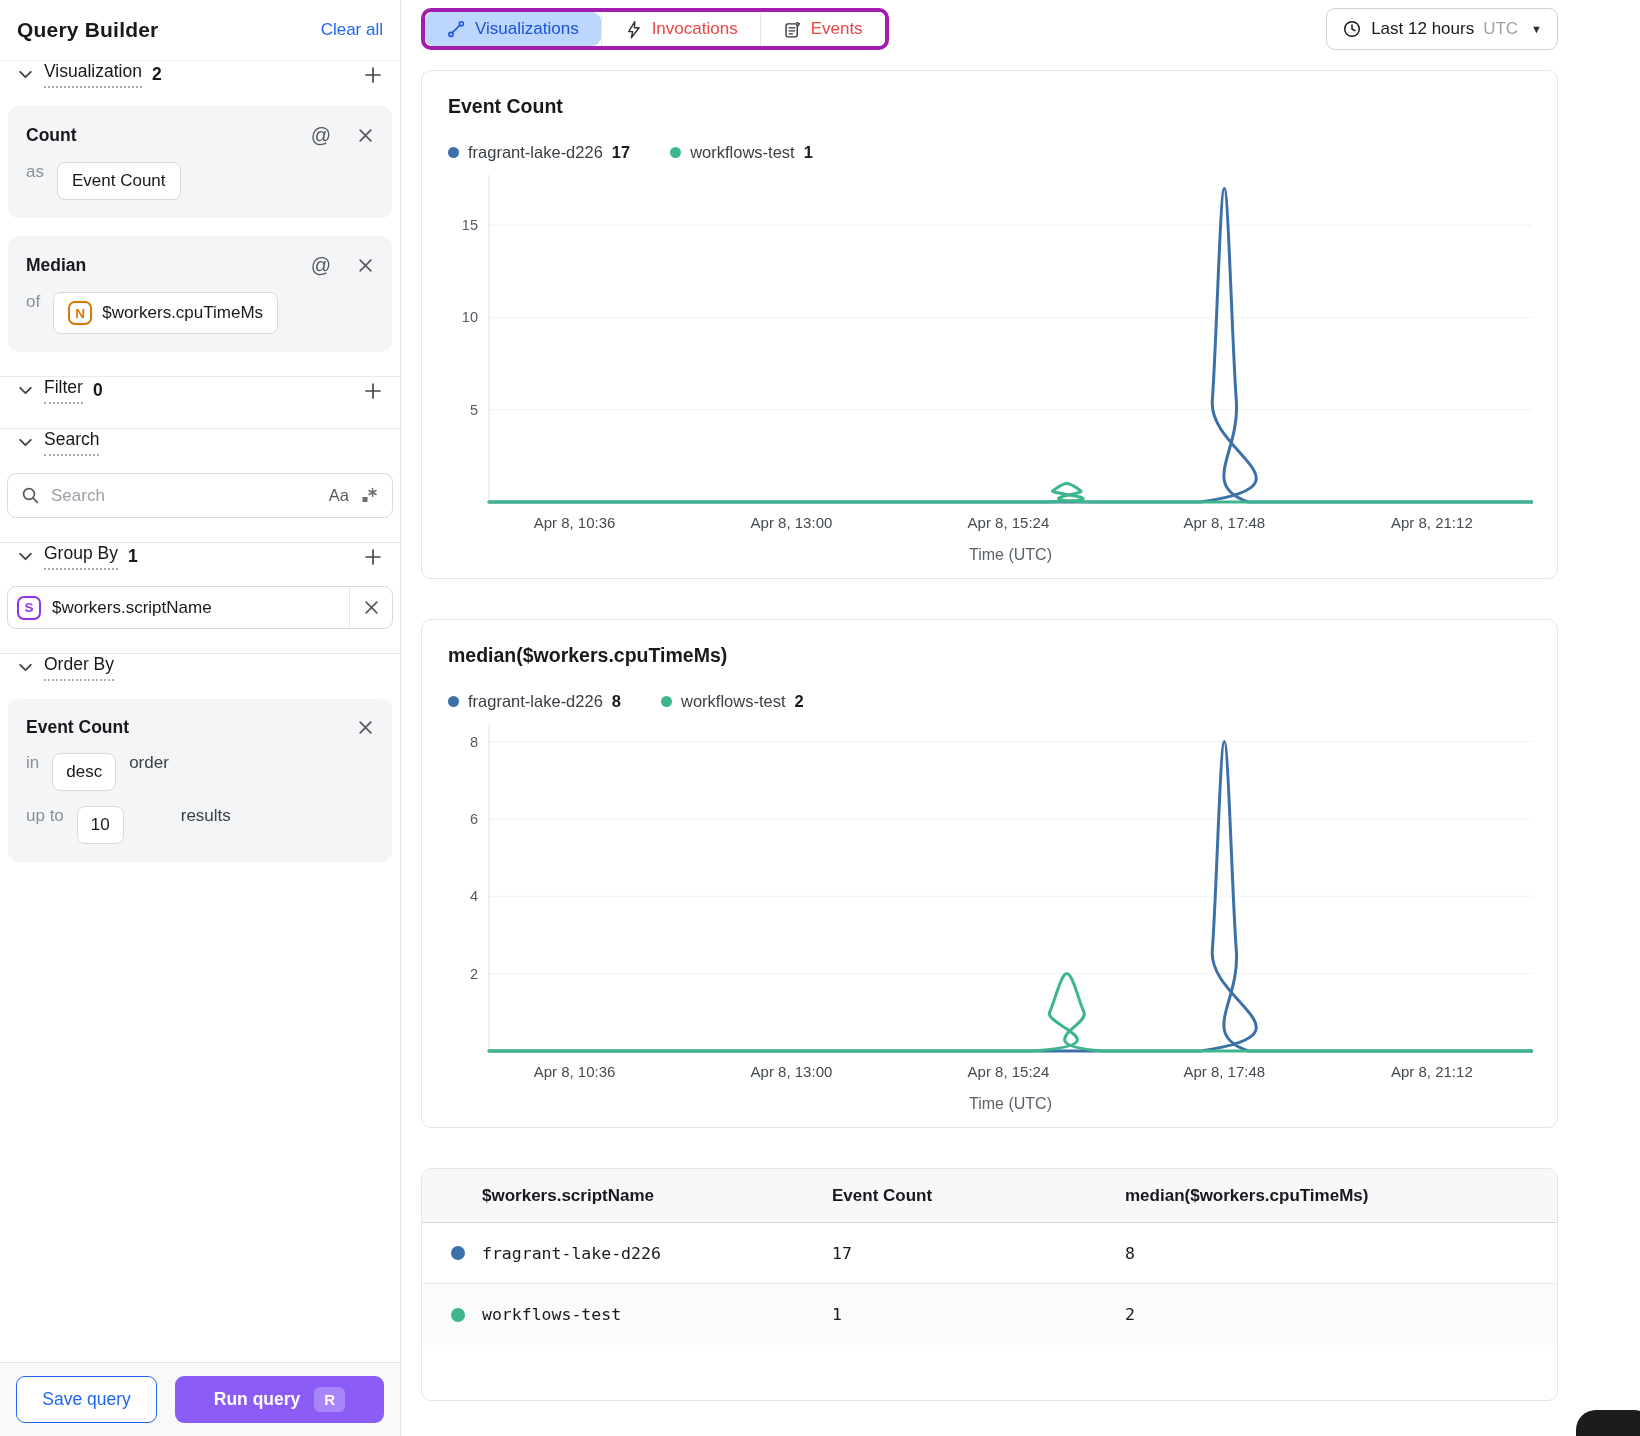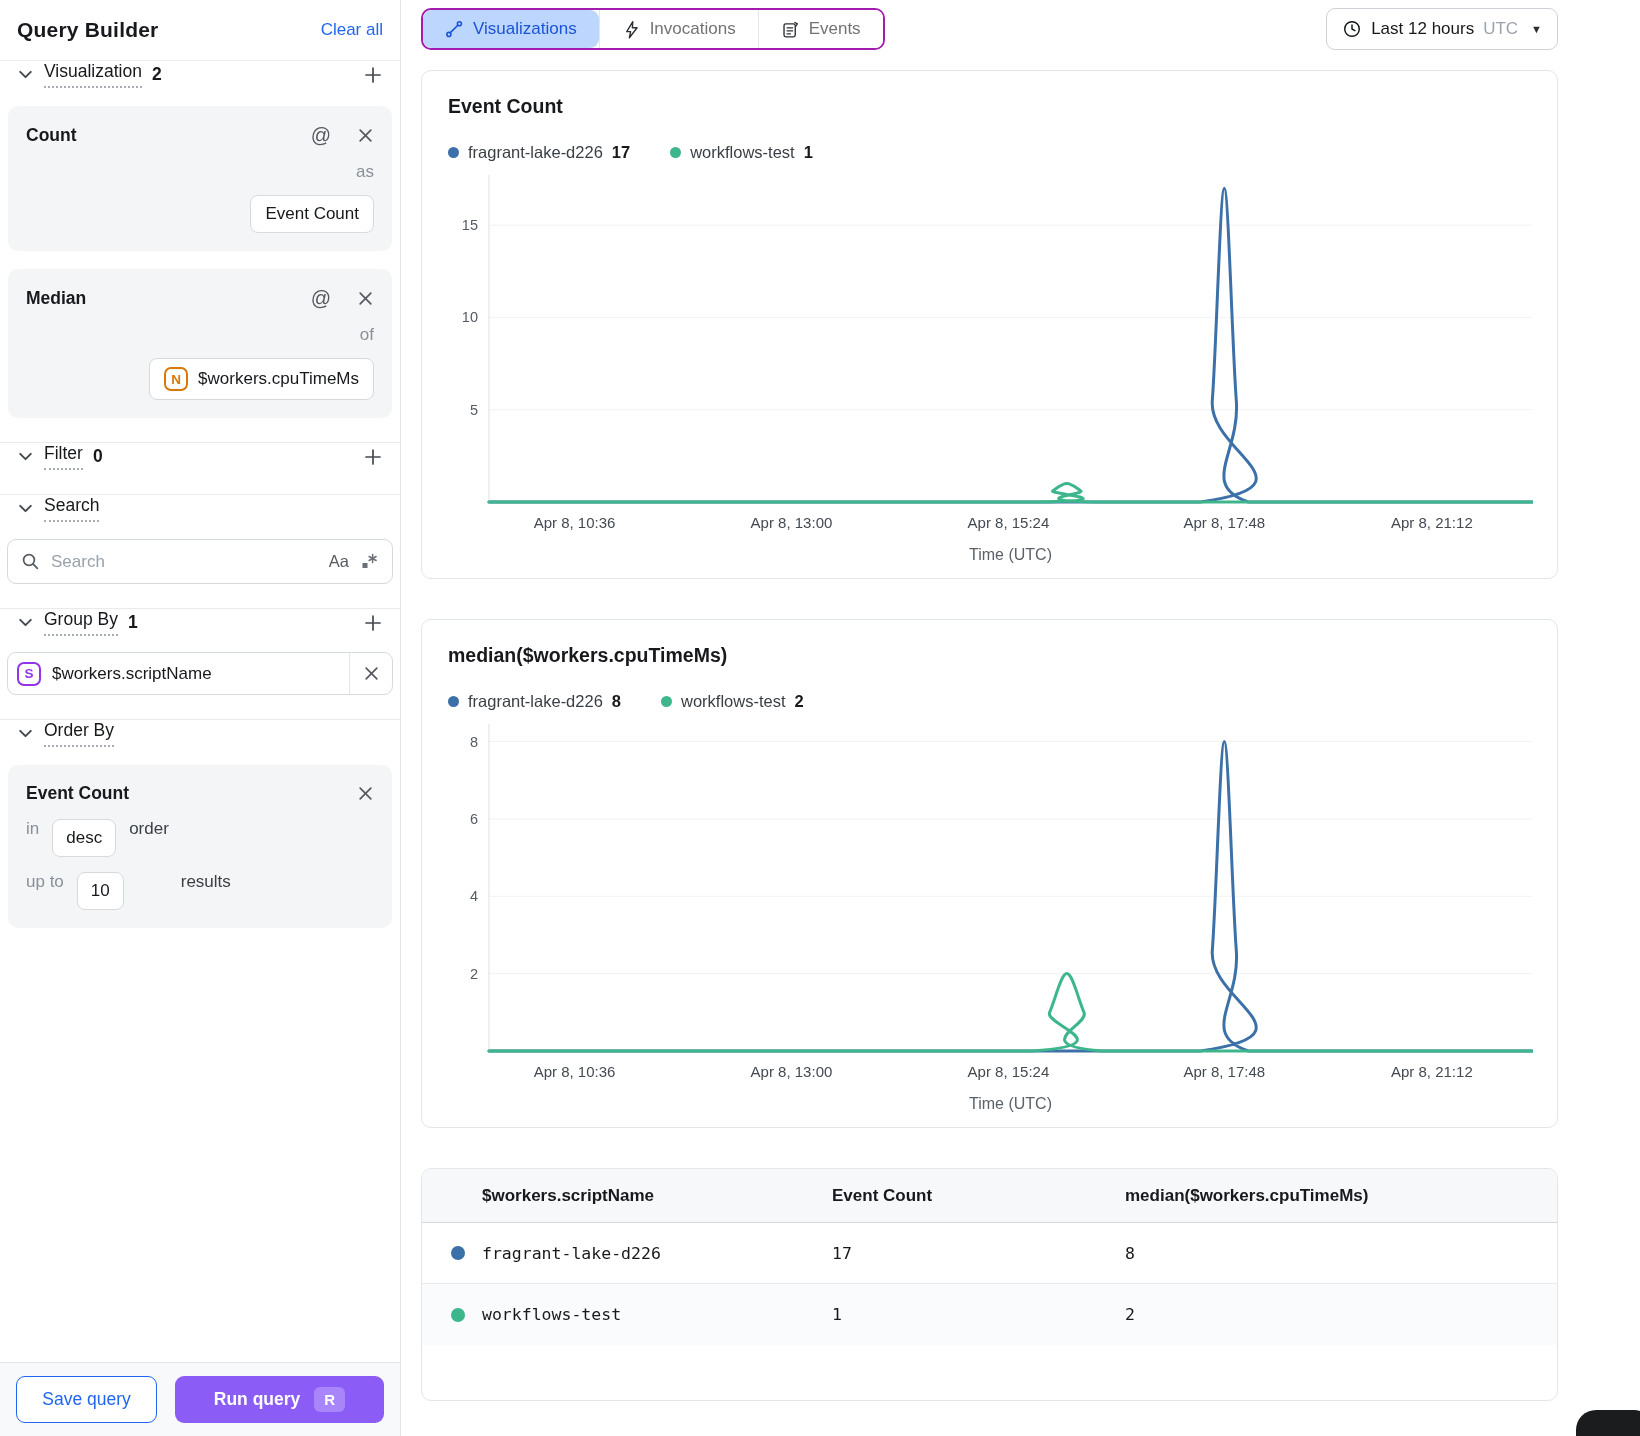--- a/index.html
+++ b/index.html
@@ -17,21 +17,21 @@
   .chev { width:17px; height:17px; margin-right:10px; color:#43484e; flex:0 0 17px; cursor:pointer; }
   .sec-label { font-size:17.5px; color:#17191c; border-bottom:2px dotted #a8adb5; padding-bottom:4px; }
   .sec-count { font-weight:700; margin-left:10px; font-size:17.5px; }
   .head-plus { margin-left:auto; width:20px; height:20px; color:#43484e; cursor:pointer; }
 
   .card { background:#f4f5f6; border-radius:10px; margin:18px 8px 0; padding:18px; }
   .card-head { display:flex; align-items:center; }
   .card-title { font-size:17.5px; font-weight:600; }
   .icon-at { margin-left:auto; color:#55595f; font-size:20px; cursor:pointer; }
   .icon-x { margin-left:26px; width:17px; height:17px; color:#55595f; cursor:pointer; }
-  .card-row { display:flex; align-items:flex-end; margin-top:15px; gap:13px;flex-direction:column; }
+  .card-row { display:flex; align-items:flex-start; margin-top:15px; gap:13px; }
   .muted { color:#8a9099; font-size:17px; }
   .chip { background:#fff; border:1px solid #d7dadd; border-radius:8px; padding:8px 14px; font-size:17px; display:inline-flex; align-items:center; gap:10px; cursor:pointer; }
   .chip-icon { width:24px; height:24px; border:2px solid #d97708; border-radius:7px; color:#d97708; font-weight:700; font-size:13.5px; display:flex; align-items:center; justify-content:center; background:#fff; }
   .chip-icon.purple { border-color:#9333ea; color:#9333ea; }
   .divider { height:1px; background:#e8eaec; margin-top:24px; }
 
   .search-box { margin:17px 7px 0; height:45px; border:1px solid #d7dadd; border-radius:9px; display:flex; align-items:center; padding:0 13px; gap:11px; background:#fff; }
   .search-box input { border:none; outline:none; flex:1; font-size:17px; font-family:"Liberation Sans", sans-serif; color:#17191c; background:transparent; }
   .search-box input::placeholder { color:#9aa1aa; }
   .mini-ic { color:#565b61; font-size:16.5px; cursor:pointer; }
@@ -45,22 +45,22 @@
 
   .sb-footer { height:74px; background:#f8f9fa; border-top:1px solid #e3e6e9; display:flex; align-items:center; gap:18px; padding:0 16px; }
   .btn-outline { flex:0 0 141px; height:47px; border:1px solid #2166f0; border-radius:9px; color:#2166f0; background:#fff; font-size:17.5px; display:flex; align-items:center; justify-content:center; cursor:pointer; }
   .btn-primary { flex:1; height:47px; background:#8b5cf6; border:none; border-radius:9px; color:#fff; font-weight:700; font-size:17.5px; display:flex; align-items:center; justify-content:center; gap:14px; cursor:pointer; }
   .kbd { background:rgba(255,255,255,.25); border-radius:6px; padding:4px 10px; font-size:15px; font-weight:600; }
 
   
   .main { flex:1; padding:8px 0 0 20px; position:relative; }
   .main-inner { width:1137px; }
   .top-row { display:flex; justify-content:space-between; align-items:center; }
-  .tab-group { display:flex; border:2px solid #a21caf; border-radius:10px; overflow:hidden; background:#fff; height:42px; }
-  .tab { display:flex; align-items:center; gap:9px; padding:0 22px; font-size:17px; color:#737373; cursor:pointer; background:#fff; }
+  .tab-group { display:flex; border:4px solid #a21caf; border-radius:10px; overflow:hidden; background:#fff; height:42px; }
+  .tab { display:flex; align-items:center; gap:9px; padding:0 22px; font-size:17px; color:#ef4444; cursor:pointer; background:#fff; }
   .tab + .tab { border-left:1px solid #e4e7ea; }
   .tab.active { background:#bcd6fd; color:#1a53d8; border-radius:9px; border-left:none; }
   .tab svg { flex:0 0 auto; }
   .time-btn { height:42px; border:1px solid #cdd2d8; border-radius:9px; display:flex; align-items:center; gap:9px; padding:0 15px; font-size:17px; background:#fff; cursor:pointer; }
   .time-zone { color:#9ca3ab; }
   .caret { font-size:11px; color:#2b2f33; margin-left:4px; }
 
   .chart-card { border:1px solid #e3e6e9; border-radius:10px; margin-top:20px; padding:24px 26px 8px; background:#fff; }
   .chart-title { font-size:19.5px; font-weight:700; }
   .legend { display:flex; gap:40px; margin-top:25px; }

